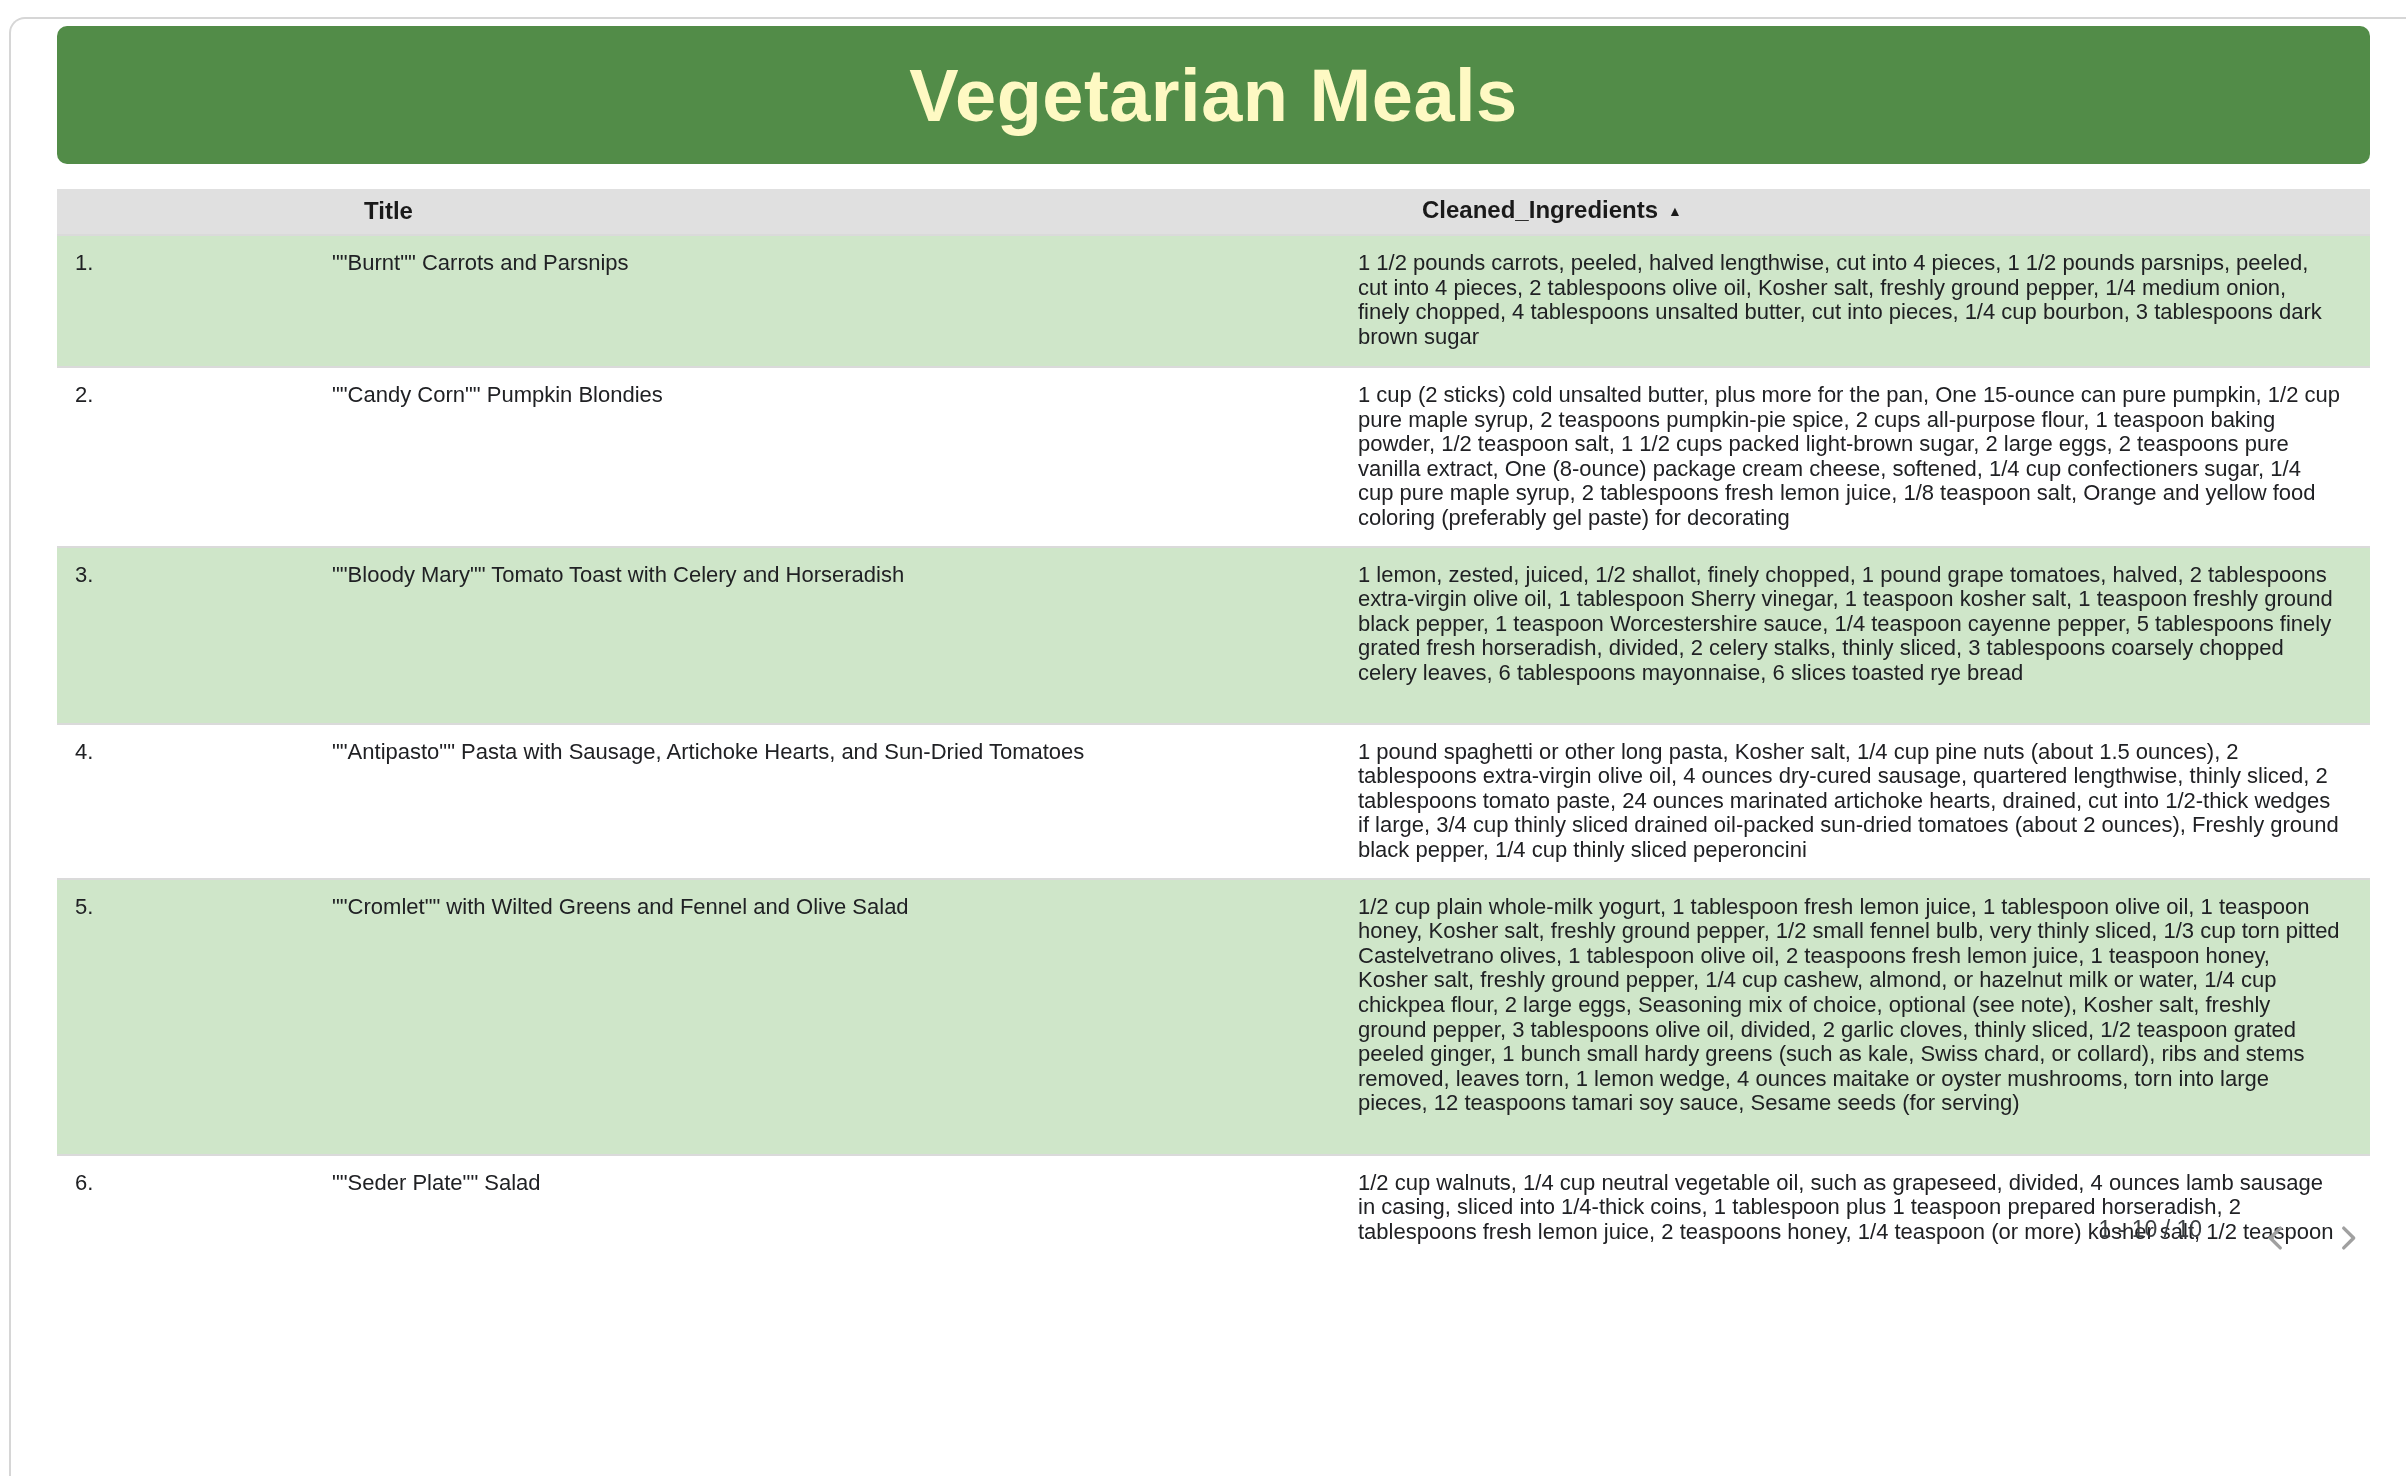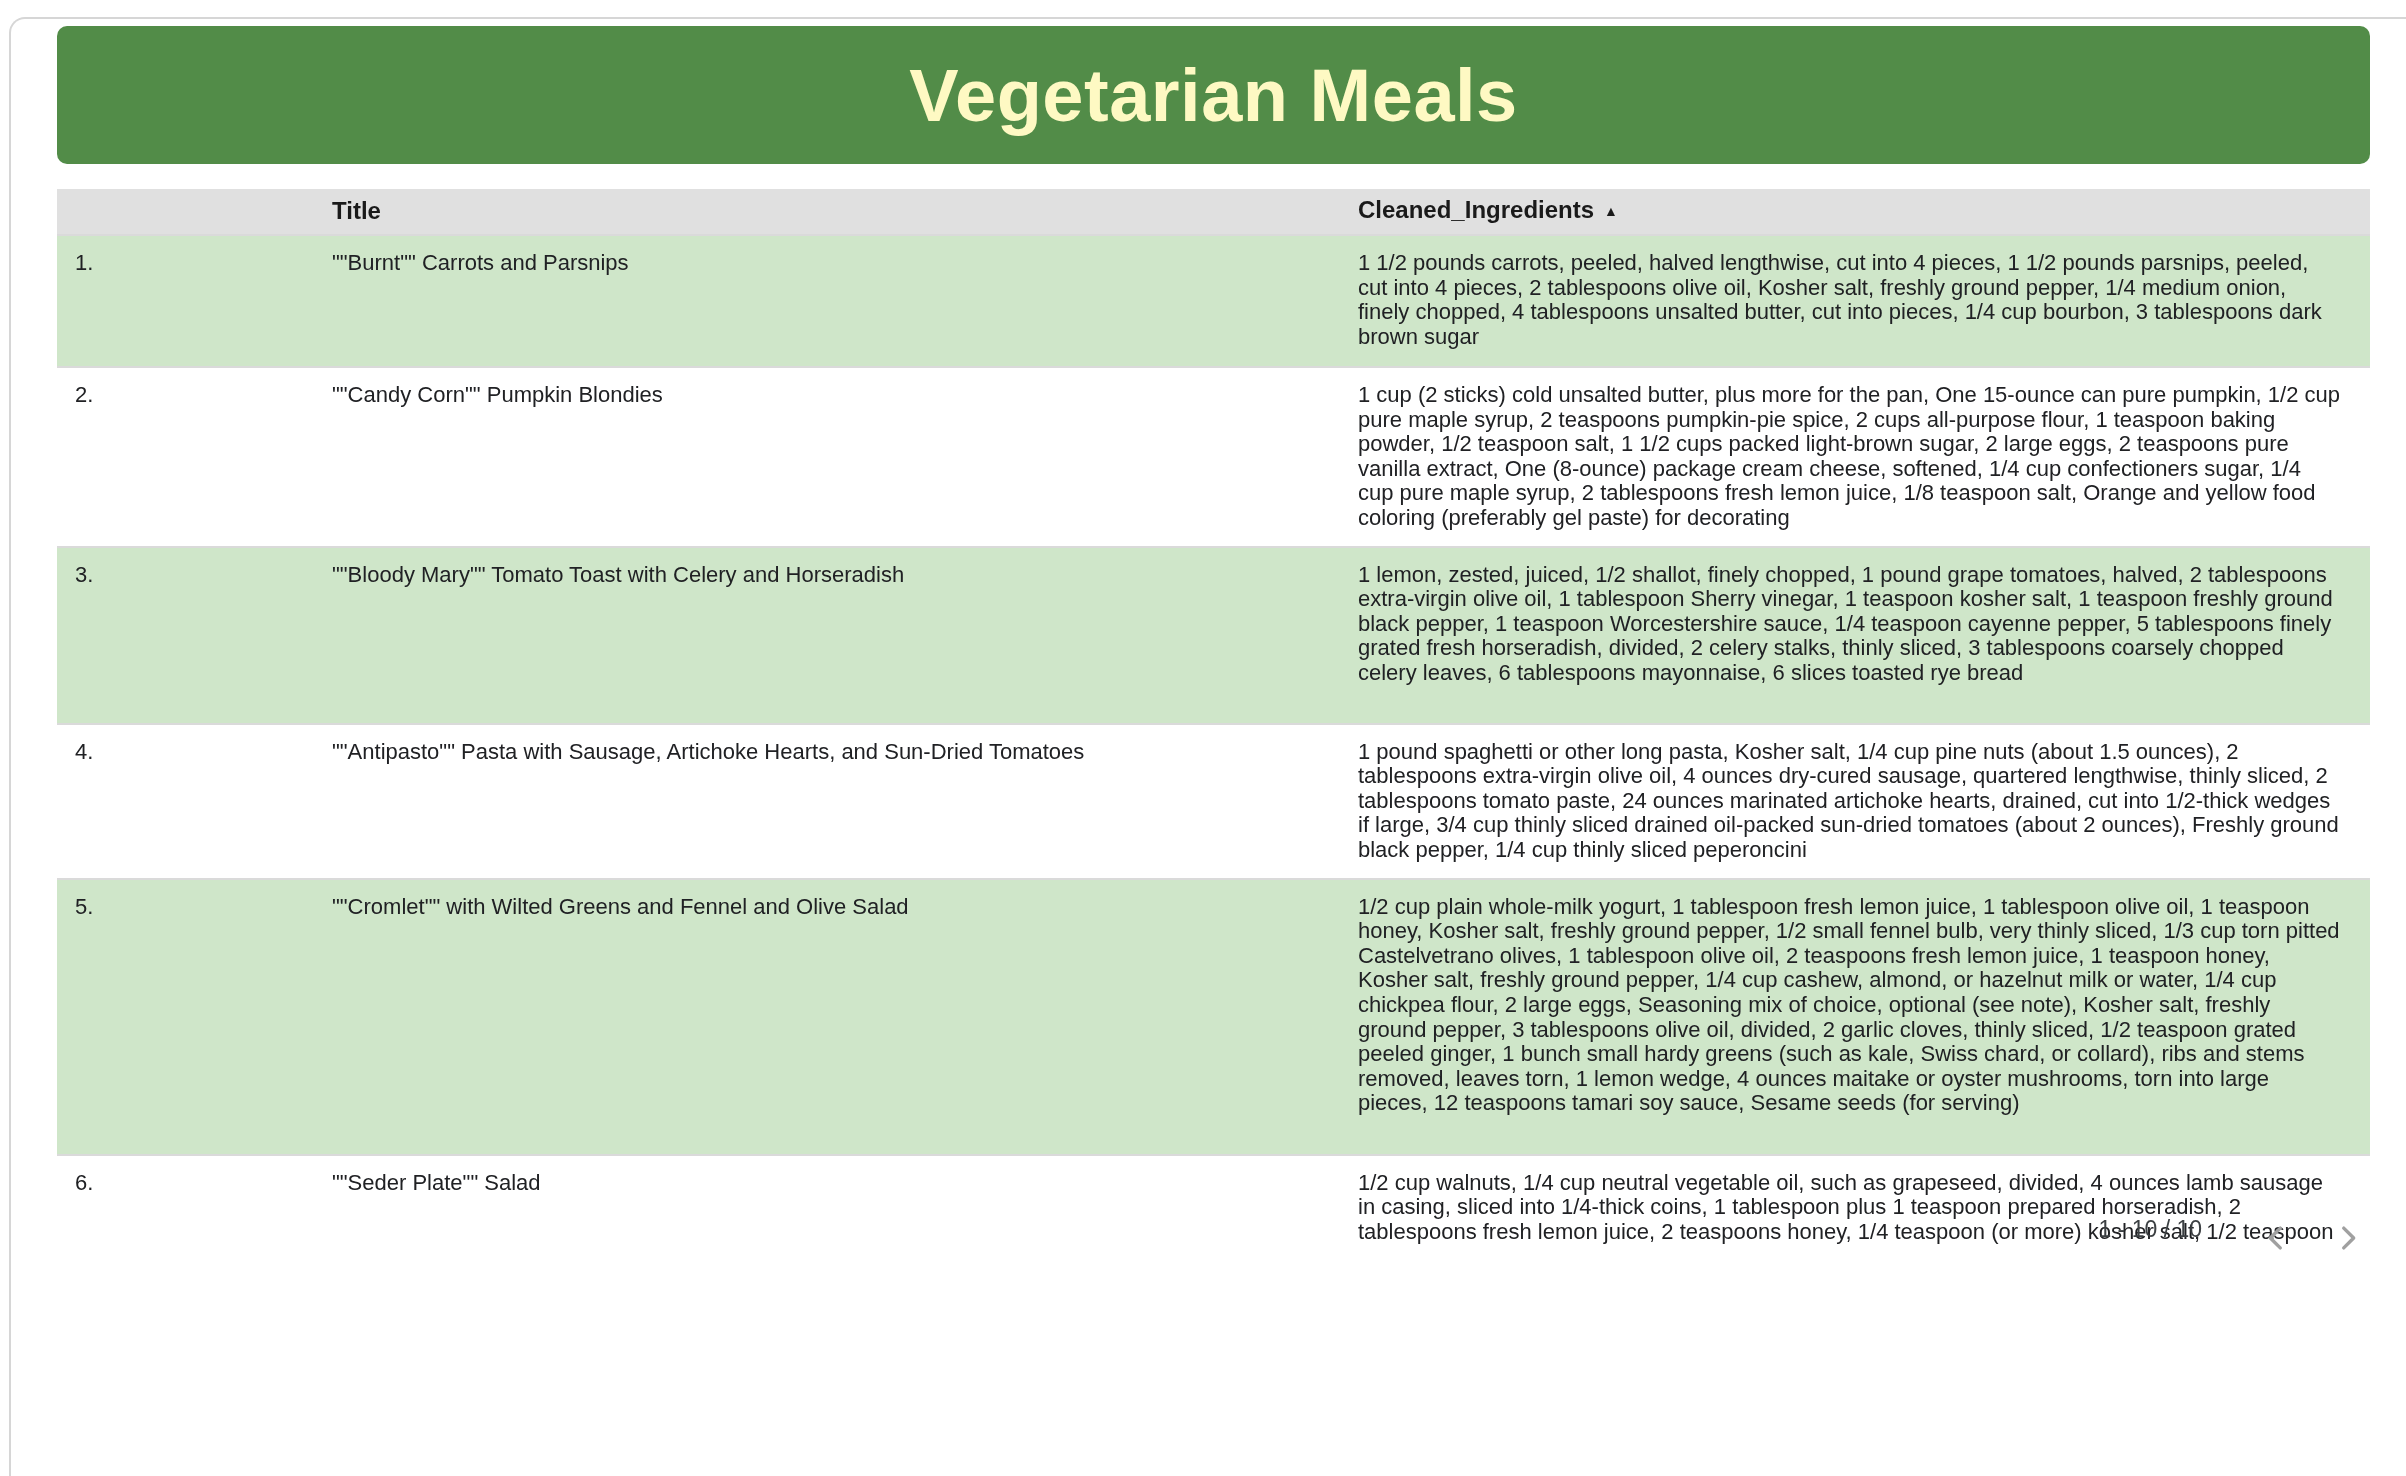--- a/index.html
+++ b/index.html
@@ -13,21 +13,21 @@
 
   .banner { position:absolute; left:57px; top:26px; width:2313px; height:138px;
             background:#528c48; border-radius:10px;
             display:flex; align-items:center; justify-content:center; }
   .banner span { color:#fef9c3; font-size:74px; font-weight:bold; letter-spacing:0.5px; }
 
   .table { position:absolute; left:57px; top:189px; width:2313px; height:1058px;
            overflow:hidden; font-size:22px; line-height:24.6px; }
 
   .thead { display:flex; align-items:center; background:#e0e0e0; height:45px;
-           font-weight:bold; font-size:24px; color:#1a1a1a; }
+           font-weight:bold; font-size:24px; color:#1a1a1a;gap:32px; }
   .thead .c-num, .thead .c-title, .thead .c-ing { padding-top:0; padding-bottom:0; }
 
   .c-num   { flex:none; width:275px;  padding:15px 0 15px 18px; }
   .c-title { flex:none; width:1026px; padding:15px 40px 15px 0; }
   .c-ing   { flex:none; width:1012px; padding:15px 30px 15px 0; }
 
   .trow { display:flex; border-top:2px solid #dadada; background:#ffffff; }
   .trow.green { background:#cfe6c9; }
   .r1 { min-height:132px; } .r2 { min-height:176px; } .r3 { min-height:177px; }
   .r4 { min-height:153px; } .r5 { min-height:276px; }

